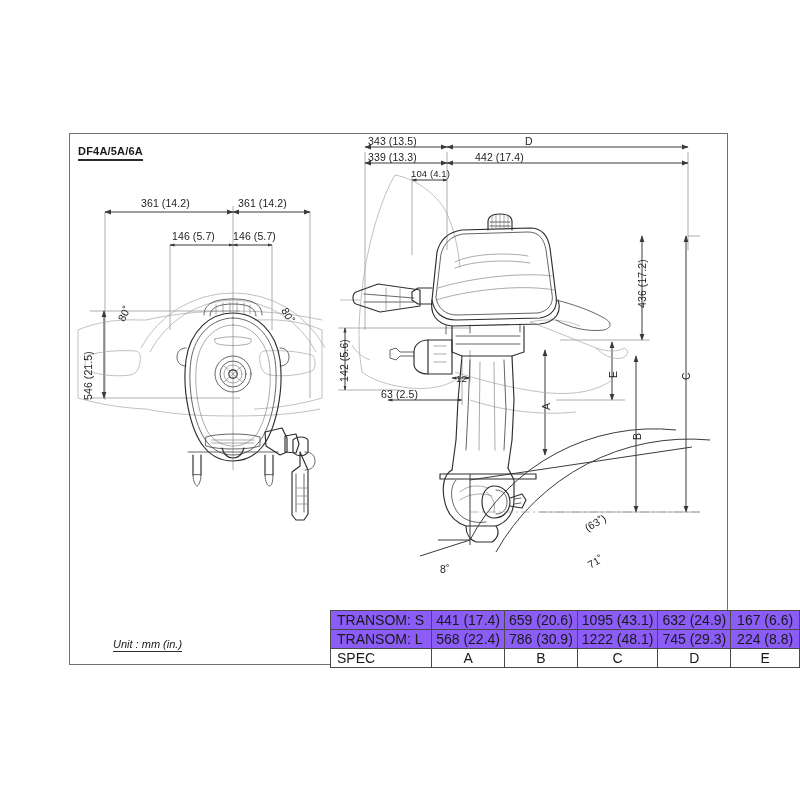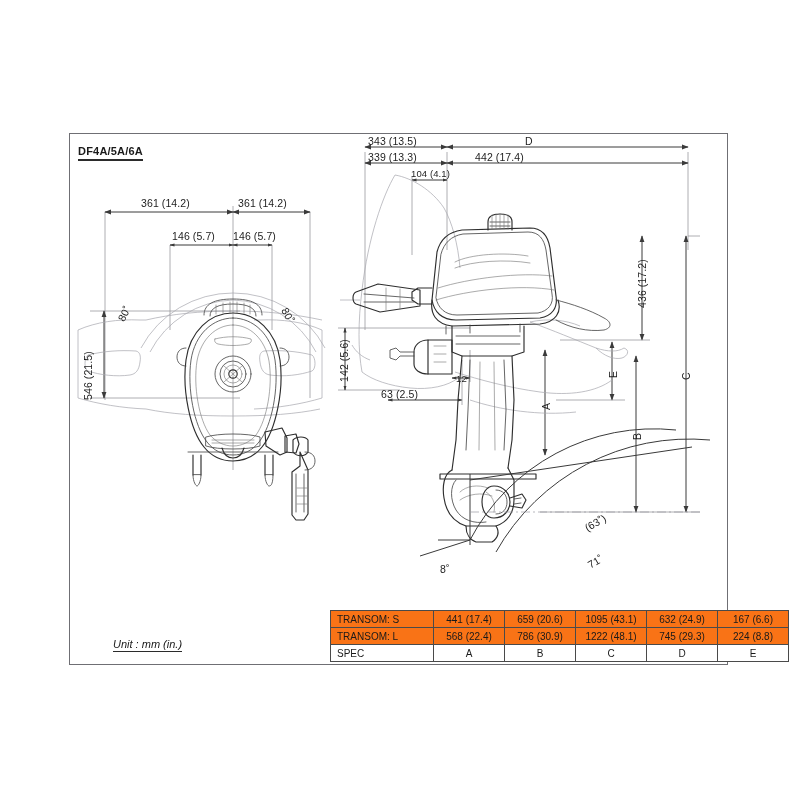--- a/index.html
+++ b/index.html
@@ -26,21 +26,21 @@
     border-bottom:2px solid #2b2b2b;padding-bottom:2px;
   }
   #shallow{position:absolute;left:113px;top:562px;font-size:11.5px;line-height:1.45;}
   #shallow .hd{font-weight:bold;font-size:12px;}
   #unit{
     position:absolute;left:113px;top:638px;font-size:11px;
     border-bottom:1px solid #2b2b2b;padding-bottom:1px;font-style:italic;
   }
   #spec-table{
     position:absolute;left:330px;top:610px;
-    border-collapse:collapse;font-size:10px;background:#f97316;
+    border-collapse:collapse;font-size:14px;background:#8b5cf6;
   }
   #spec-table td{
     border:1px solid #4a4a4a;text-align:center;
     padding:1px 4px;height:14px;white-space:nowrap;
   }
   #spec-table td.rowhead{text-align:left;width:92px;padding-left:6px;}
   #spec-table td.spechead{text-align:left;}
   #spec-table tr.specrow td{background:#fff;}
   #spec-table td.val{width:62px;}
 </style>

